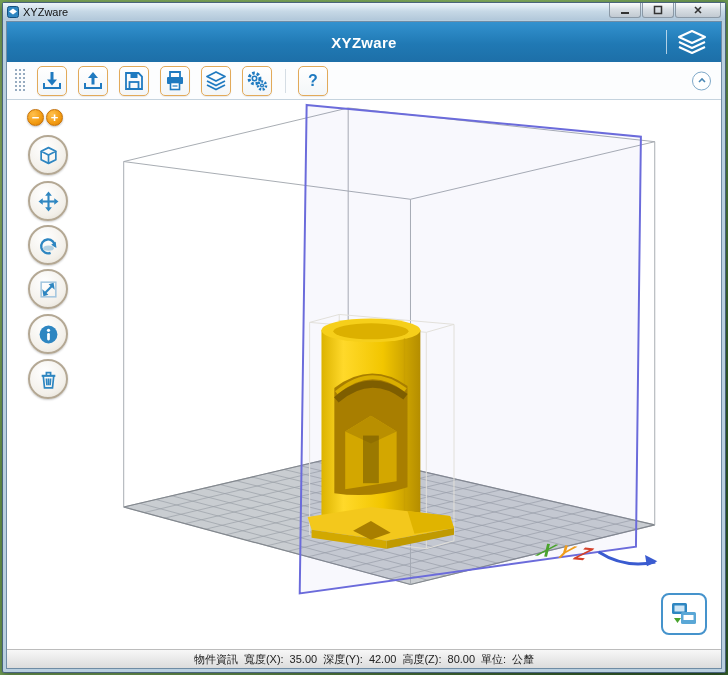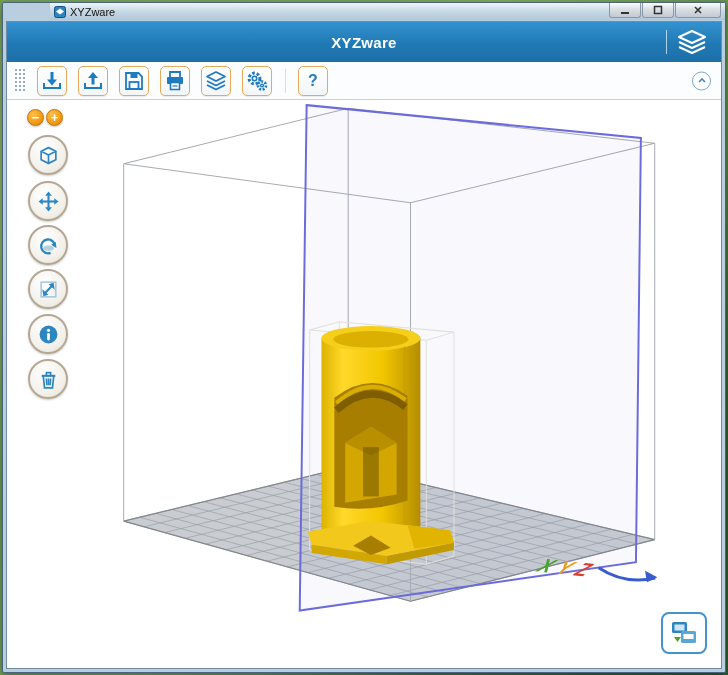--- a/index.html
+++ b/index.html
@@ -10,21 +10,21 @@
   .desktop{position:absolute;inset:0;
     background:
       radial-gradient(circle at 12% 25%, rgba(205,230,140,.55), transparent 40%),
       radial-gradient(circle at 88% 70%, rgba(30,70,25,.6), transparent 55%),
       radial-gradient(circle at 70% 10%, rgba(160,200,110,.4), transparent 45%),
       linear-gradient(120deg,#5d8f45,#79a85a 45%,#3c6b33);}
 
   
   .window{position:absolute;left:2px;top:2px;right:2px;bottom:2px;
     background:#b9cfdf;border:1px solid #49647c;border-radius:2px;
-    box-shadow:0 2px 8px rgba(0,0,0,.45);padding-left:47px;}
+    box-shadow:0 2px 8px rgba(0,0,0,.45);}
   .titlebar{height:17px;display:flex;align-items:center;padding:0 0 0 4px;
     background:linear-gradient(#eef5fa,#c6d8e6 50%,#b2c8da);}
   .titlebar-text{font-size:11px;color:#111;margin-left:4px;}
   .win-controls{margin-left:auto;display:flex;gap:1px;align-items:flex-start;height:100%;padding-right:4px;}
   .win-btn{width:30px;height:14px;display:flex;align-items:center;justify-content:center;
     background:linear-gradient(#fdfdfd,#d9dfe4 45%,#c2cad2);
     border:1px solid #8b99a6;border-top:none;border-radius:0 0 3px 3px;cursor:pointer;}
   .win-btn.close{width:44px;}
 
   .app-frame{position:absolute;top:18px;left:3px;right:3px;bottom:3px;
@@ -361,16 +361,27 @@
           <svg width="28" height="26" viewBox="0 0 28 26">
             <rect x="2" y="2" width="15" height="11" rx="1.5" fill="#2e86c1"></rect>
             <rect x="4.5" y="4.5" width="10" height="6" fill="#cfe6f5"></rect>
             <rect x="11" y="11" width="15" height="12" rx="1.5" fill="#5aa7d6"></rect>
             <rect x="13.5" y="14" width="10" height="5" fill="#fff"></rect>
             <polygon points="4,17 11,17 7.5,22" fill="#4aa32d"></polygon>
           </svg>
         </div>
       </div>
 
+      <div class="statusbar">
+        <span>物件資訊</span>
+        <span>寬度(X):</span>
+        <span>35.00</span>
+        <span>深度(Y):</span>
+        <span>42.00</span>
+        <span>高度(Z):</span>
+        <span>80.00</span>
+        <span>單位:</span>
+        <span>公釐</span>
+      </div>
 
     </div>
   </div>
 </div>
 
 </body></html>

